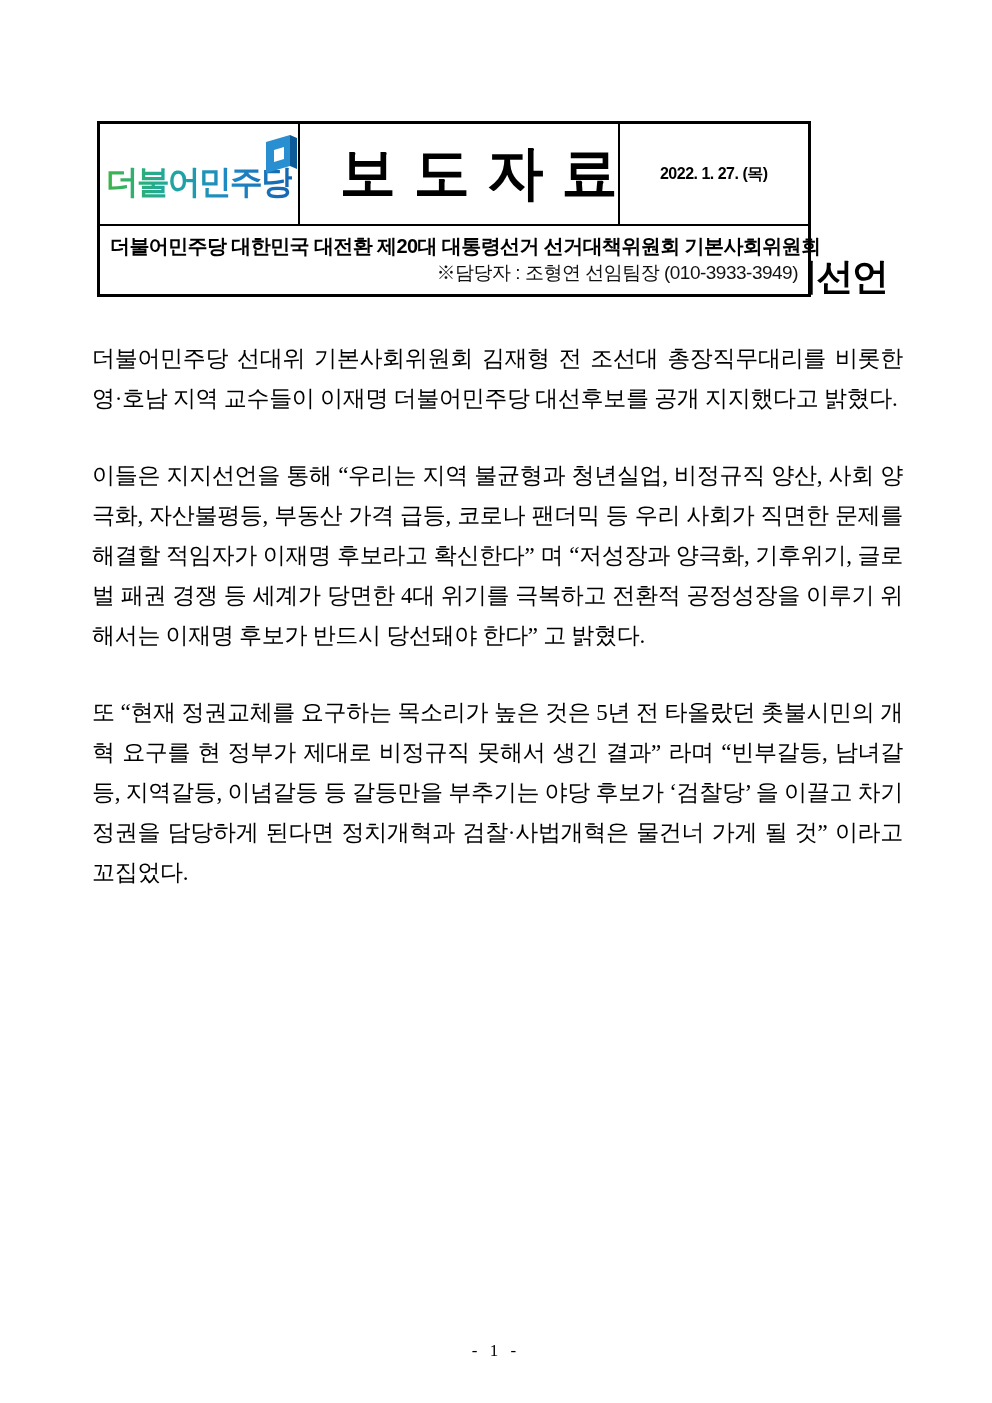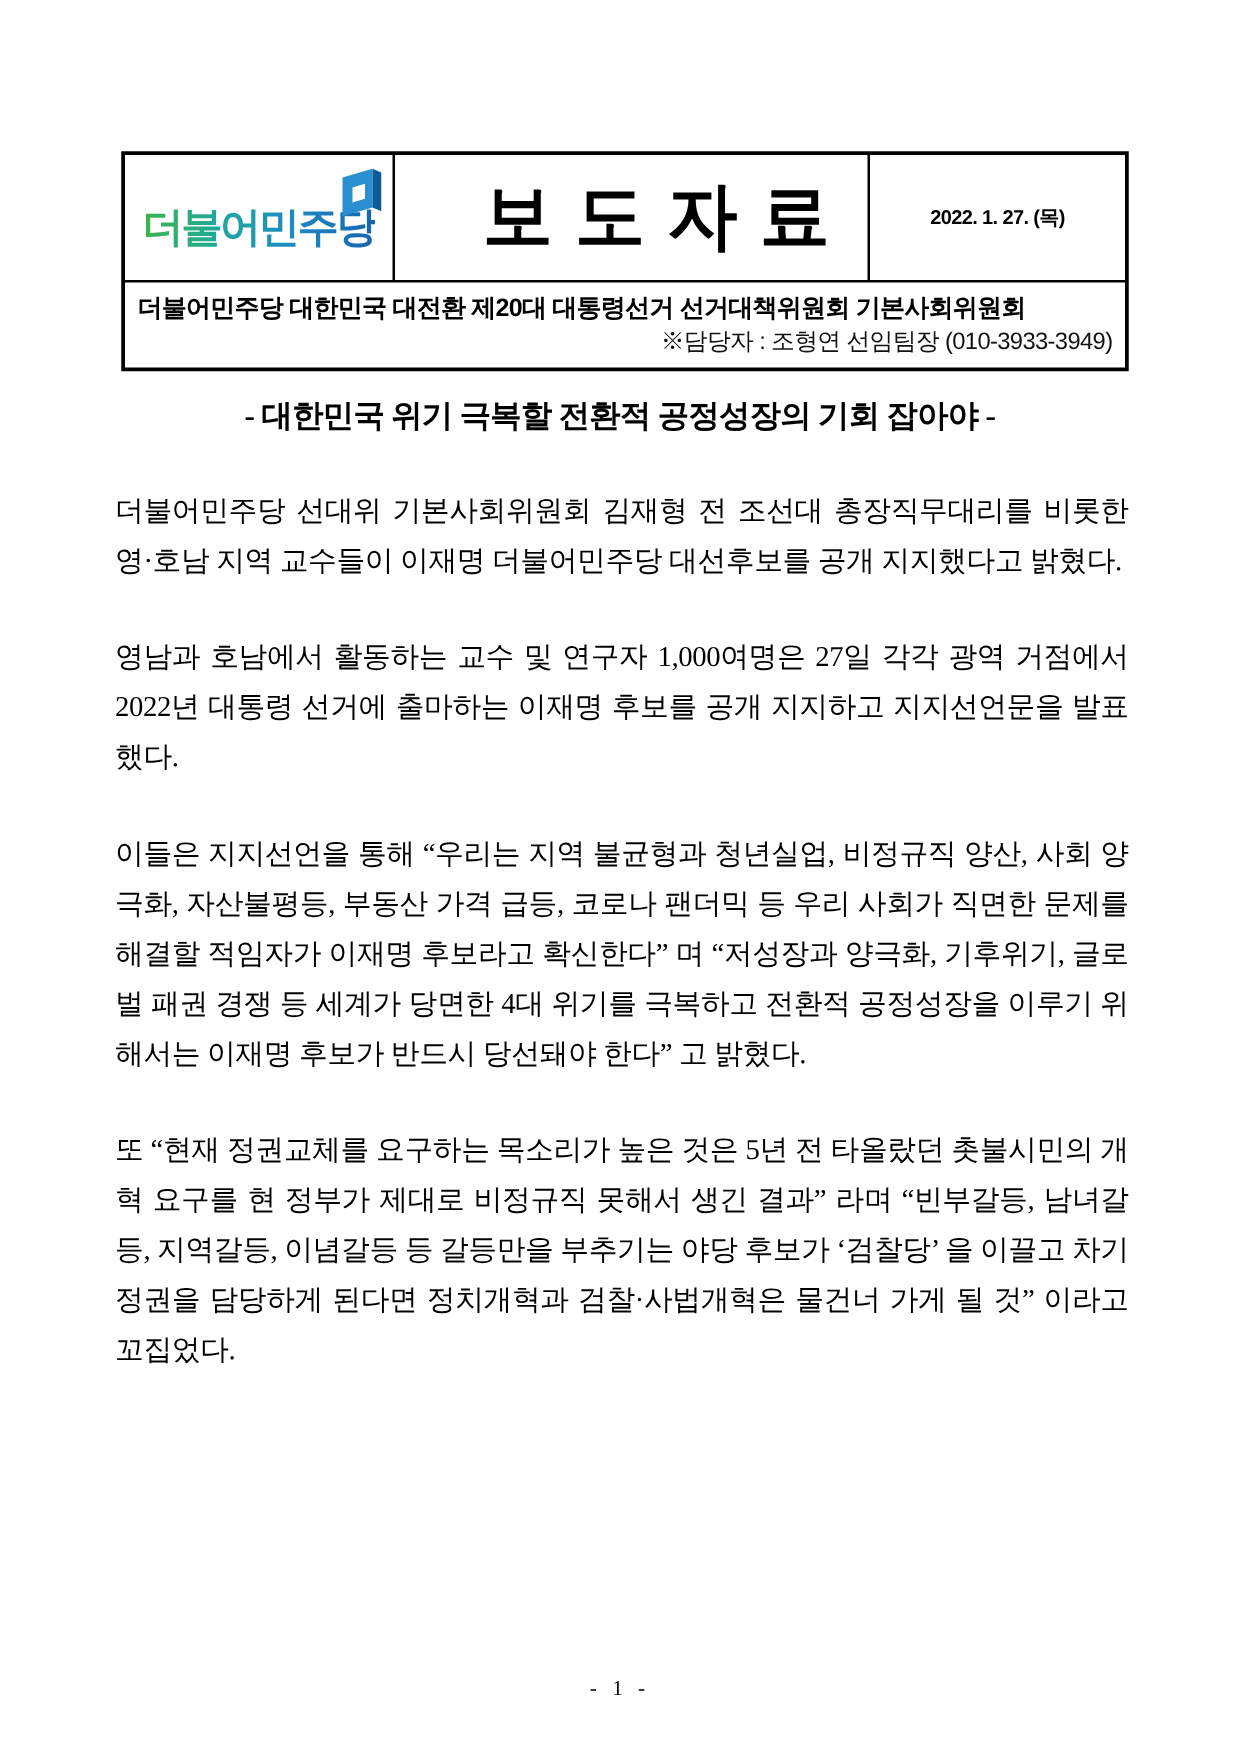--- a/index.html
+++ b/index.html
@@ -15,21 +15,21 @@
     font-family: "Liberation Serif", serif;
     color: #000000;
     overflow: hidden;
   }
 
   
   .header-box {
     position: absolute;
     left: 97px;
     top: 121px;
-    width: 806px;
+    width: 714px;
     box-sizing: border-box;
     border: 3px solid #000000;
     background: #ffffff;
   }
   .hdr-top {
     display: flex;
     height: 100px;
     border-bottom: 2px solid #000000;
   }
   .cell {
@@ -173,23 +173,21 @@
     </div>
 
     <div class="hdr-bottom">
       <div class="committee-line">더불어민주당 대한민국 대전환 제20대 대통령선거 선거대책위원회 기본사회위원회</div>
       <div class="contact-line">※담당자 : 조형연 선임팀장 (010-3933-3949)</div>
     </div>
   </div>
 
   <h1 class="main-title">영·호남 교수 및 연구진, 이재명 후보 공개 지지선언</h1>
 
-  <h2 class="sub-title">- 대한민국 위기 극복할 전환적 공정성장의 기회 잡아야 -</h2>
 
   <div class="article-body">
       <p>더불어민주당 선대위 기본사회위원회 김재형 전 조선대 총장직무대리를 비롯한 영·호남 지역 교수들이 이재명 더불어민주당 대선후보를 공개 지지했다고 밝혔다.</p>
-      <p>영남과 호남에서 활동하는 교수 및 연구자 1,000여명은 27일 각각 광역 거점에서 2022년 대통령 선거에 출마하는 이재명 후보를 공개 지지하고 지지선언문을 발표했다.</p>
       <p>이들은 지지선언을 통해 “우리는 지역 불균형과 청년실업, 비정규직 양산, 사회 양극화, 자산불평등, 부동산 가격 급등, 코로나 팬더믹 등 우리 사회가 직면한 문제를 해결할 적임자가 이재명 후보라고 확신한다” 며 “저성장과 양극화, 기후위기, 글로벌 패권 경쟁 등 세계가 당면한 4대 위기를 극복하고 전환적 공정성장을 이루기 위해서는 이재명 후보가 반드시 당선돼야 한다” 고 밝혔다.</p>
       <p>또 “현재 정권교체를 요구하는 목소리가 높은 것은 5년 전 타올랐던 촛불시민의 개혁 요구를 현 정부가 제대로 비정규직 못해서 생긴 결과” 라며 “빈부갈등, 남녀갈등, 지역갈등, 이념갈등 등 갈등만을 부추기는 야당 후보가 ‘검찰당’ 을 이끌고 차기 정권을 담당하게 된다면 정치개혁과 검찰·사법개혁은 물건너 가게 될 것” 이라고 꼬집었다.</p>
     </div>
 
   <div class="page-footer">- 1 -</div>
 </div>
 
 </body></html>

